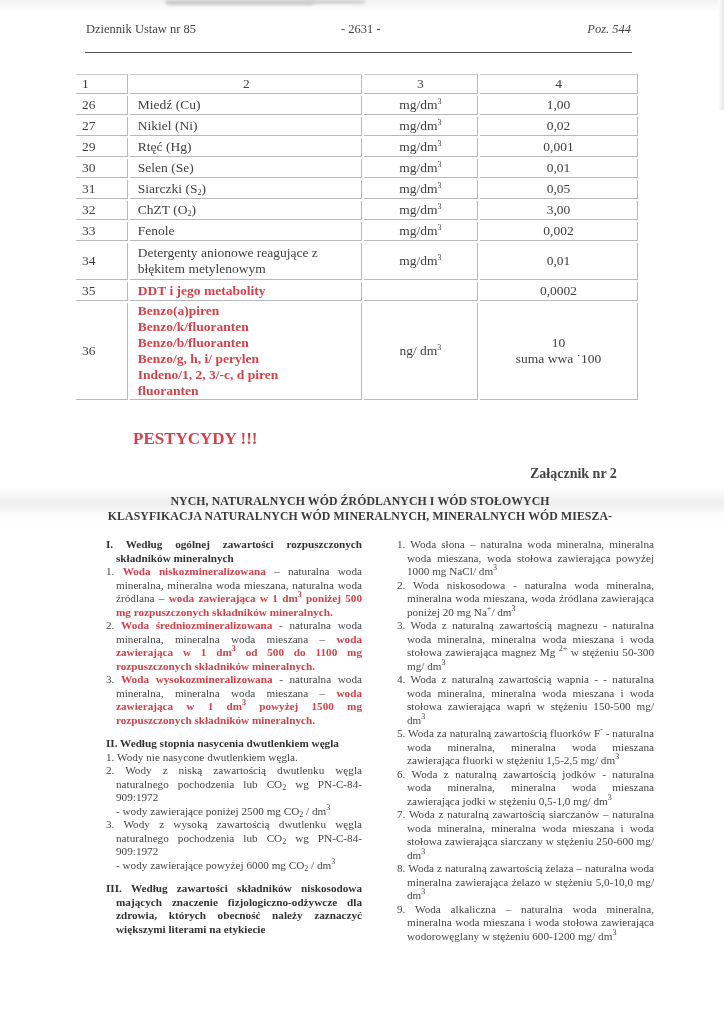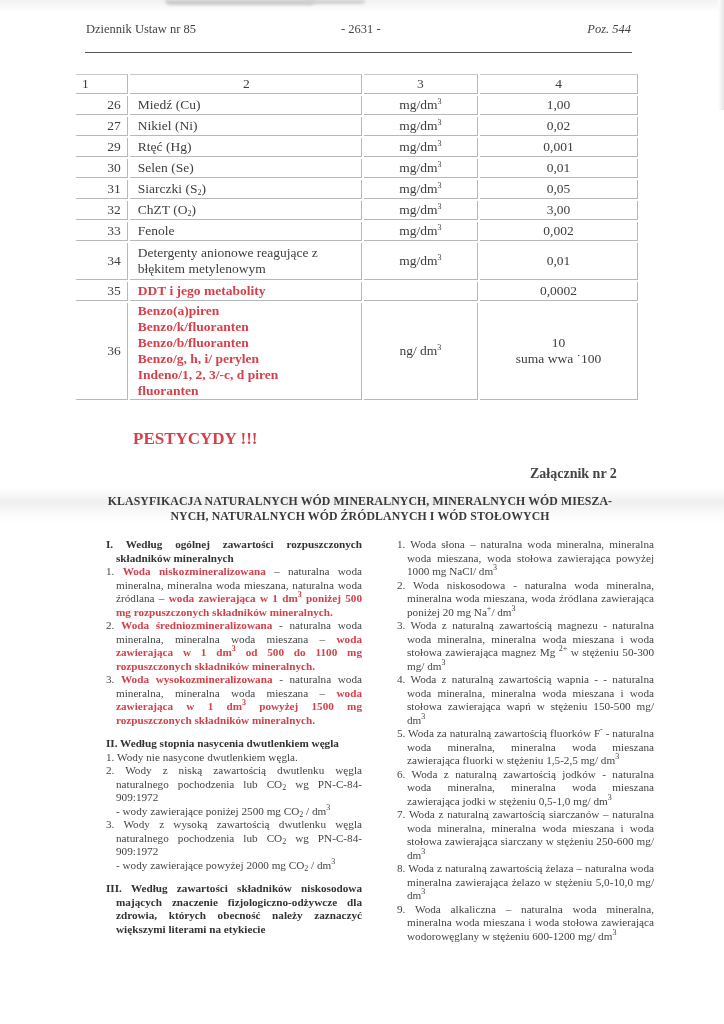--- a/index.html
+++ b/index.html
@@ -34,21 +34,21 @@
   table.data {
     position: absolute; left: 74px; top: 72px; width: 566px;
     border-collapse: separate; border-spacing: 2px;
     font-family: "Liberation Serif", serif; font-size: 13.5px; color: #3e3e3e;
   }
   table.data td {
     border-bottom: 1px solid #b8b8b8; border-right: 1px solid #b8b8b8;
     padding: 0 6px; height: 18px; line-height: 16px;
   }
   table.data tr.hdr td { border-top: 1px solid #c8c8c8; }
-  td.c1 { width: 40px; text-align: right; }
+  td.c1 { width: 40px; text-align: left; }
   td.c1.h { text-align: left; }
   td.c2 { width: 222px; text-align: left; padding-left: 8px !important; }
   td.c2.h { text-align: center; }
   td.c3 { width: 104px; text-align: center; }
   td.c4 { width: 150px; text-align: center; }
   td.c1, td.c2 { border-left: none; }
   tr.tall td { height: 36px; line-height: 16px; }
   tr.xtall td { height: 92px; line-height: 16px; }
   .red { color: #d4414a; font-weight: bold; }
   sup { font-size: 8px; vertical-align: 5px; line-height: 0; }
@@ -173,37 +173,37 @@
     <td class="c4"><span>10</span><br><span>suma wwa ˙100</span></td>
   </tr>
 </tbody>
   </table>
 
 <div class="pest">PESTYCYDY !!!</div>
 
 <div class="annex">Załącznik nr 2</div>
 
 <div class="title">
+  <div>NYCH, NATURALNYCH WÓD ŹRÓDLANYCH I WÓD STOŁOWYCH</div>
   <div>KLASYFIKACJA NATURALNYCH WÓD MINERALNYCH, MINERALNYCH WÓD MIESZA-</div>
-  <div>NYCH, NATURALNYCH WÓD ŹRÓDLANYCH I WÓD STOŁOWYCH</div>
 </div>
 
 <div class="col left">
   <p class="sec-h item">I. Według ogólnej zawartości rozpuszczonych składników mineralnych</p>
   <p class="item"><span>1. </span><span class="red">Woda niskozmineralizowana</span><span> – naturalna woda mineralna, mineralna woda mieszana, naturalna woda źródlana </span><span class="red"><span>– woda zawierająca w 1 dm</span><sup>3</sup><span> poniżej 500 mg rozpuszczonych składników mineralnych.</span></span></p>
   <p class="item"><span>2. </span><span class="red">Woda średniozmineralizowana</span><span> - naturalna woda mineralna, mineralna woda mieszana – </span><span class="red"><span>woda zawierająca w 1 dm</span><sup>3</sup><span> od 500 do 1100 mg rozpuszczonych składników mineralnych.</span></span></p>
   <p class="item"><span>3. </span><span class="red">Woda wysokozmineralizowana</span><span> - naturalna woda mineralna, mineralna woda mieszana – </span><span class="red"><span>woda zawierająca w 1 dm</span><sup>3</sup><span> powyżej 1500 mg rozpuszczonych składników mineralnych.</span></span></p>
 
   <div class="gap"></div>
   <p class="sec-h">II. Według stopnia nasycenia dwutlenkiem węgla</p>
   <p class="item"><span>1. </span><span>Wody nie nasycone dwutlenkiem węgla.</span></p>
   <p class="item"><span>2. </span><span>Wody z niską zawartością dwutlenku węgla naturalnego pochodzenia lub CO</span><sub>2</sub><span> wg PN-C-84-909:1972</span></p>
   <p class="sub"><span>- wody zawierające poniżej 2500 mg CO</span><sub>2</sub><span> / dm</span><sup>3</sup></p>
   <p class="item"><span>3. </span><span>Wody z wysoką zawartością dwutlenku węgla naturalnego pochodzenia lub CO</span><sub>2</sub><span>  wg PN-C-84-909:1972</span></p>
-  <p class="sub"><span>- wody zawierające powyżej 2000 mg CO</span><sub>2</sub><span> / dm</span><sup>3</sup></p>
+  <p class="sub"><span>- wody zawierające powyżej 6000 mg CO</span><sub>2</sub><span> / dm</span><sup>3</sup></p>
 
   <div class="gap"></div>
   <p class="sec-h item">III. Według zawartości składników niskosodowa mających znaczenie fizjologiczno-odżywcze dla zdrowia, których obecność należy zaznaczyć większymi literami na etykiecie</p>
 </div>
 
 <div class="col right">
   <p class="item"><span>1. </span><span>Woda słona – naturalna woda mineralna, mineralna woda mieszana, woda stołowa zawierająca powyżej 1000 mg NaCl/ dm</span><sup>3</sup></p>
   <p class="item"><span>2. </span><span>Woda niskosodowa - naturalna woda mineralna, mineralna woda mieszana, woda źródlana zawierająca poniżej 20 mg Na</span><sup>+</sup><span>/ dm</span><sup>3</sup></p>
   <p class="item"><span>3. </span><span>Woda z naturalną zawartością magnezu - naturalna woda mineralna, mineralna woda mieszana i woda stołowa zawierająca magnez Mg </span><sup>2+</sup><span> w stężeniu 50-300 mg/ dm</span><sup>3</sup></p>
   <p class="item"><span>4. </span><span>Woda z naturalną zawartością wapnia - - naturalna woda mineralna, mineralna woda mieszana i woda stołowa zawierająca wapń w stężeniu 150-500 mg/ dm</span><sup>3</sup></p>

